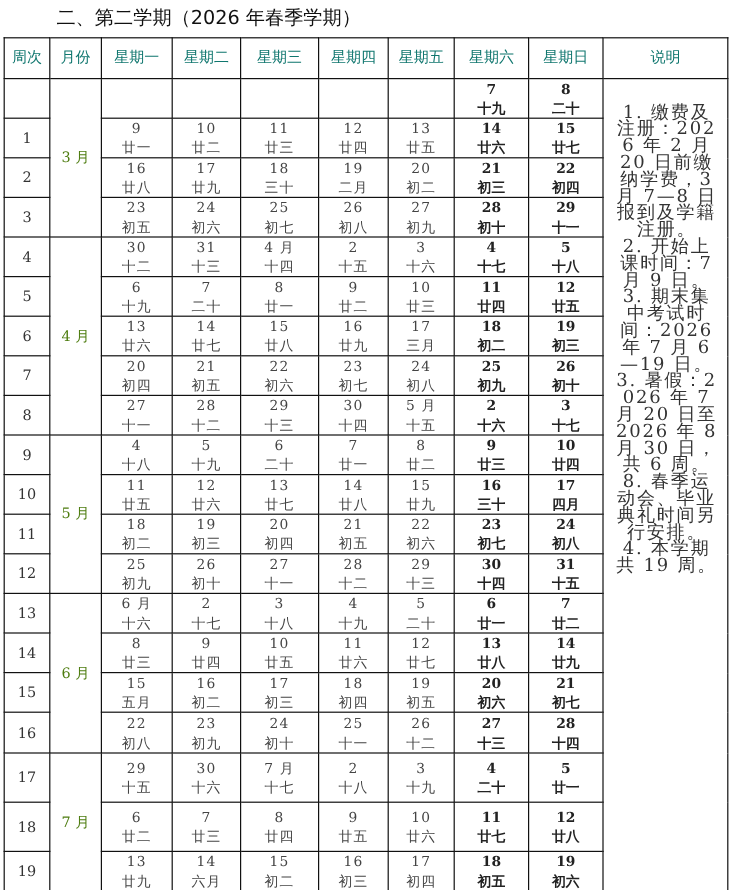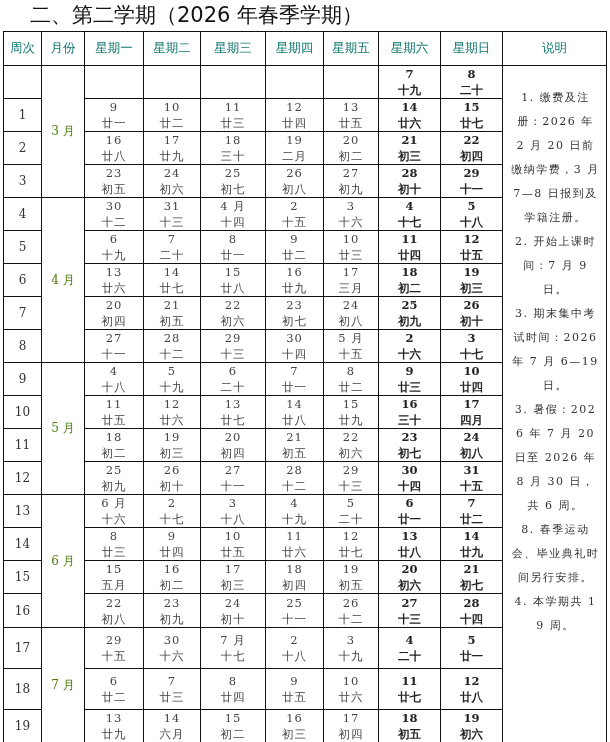--- a/index.html
+++ b/index.html
@@ -1,27 +1,27 @@
 <!DOCTYPE html>
 <html><head>
 <meta charset="utf-8">
 <style>
   html, body { margin:0; padding:0; background:#ffffff; }
   body { width:610px; height:742px; position:relative; overflow:hidden; font-family:"DejaVu Serif", serif; color:#111; }
-  .title { position:absolute; left:30px; top:2px; font-family:"DejaVu Sans", sans-serif; font-size:21px; line-height:26px; color:#111; white-space:nowrap; letter-spacing:0px; }
+  .title { position:absolute; left:47px; top:2px; font-family:"DejaVu Sans", sans-serif; font-size:16px; line-height:26px; color:#111; white-space:nowrap; letter-spacing:0px; }
   table.cal { position:absolute; left:3px; top:31px; border-collapse:collapse; table-layout:fixed; width:603px; }
   table.cal td, table.cal th { border:1.5px solid #111; padding:0; text-align:center; vertical-align:middle; }
   table.cal th { font-family:"DejaVu Sans", sans-serif; font-weight:normal; font-size:12.5px; height:33px; color:#0f766e; }
   .wk { font-size:12px; color:#333; }
   .mo { font-size:12px; color:#4d7c0f; }
   .day { font-size:11.5px; line-height:16px; color:#444; letter-spacing:1px; }
   .day.we { font-weight:bold; color:#222; letter-spacing:0; }
   .day .n { display:block; }
   .day .l { display:block; }
-  .notes { vertical-align:top !important; text-align:right; padding:20px 6px 0 8px !important; font-size:11px; line-height:24px; color:#333; letter-spacing:1.5px; word-break:break-all; }
+  .notes { vertical-align:top !important; text-align:right; padding:20px 6px 0 8px !important; font-size:15px; line-height:14px; color:#333; letter-spacing:1.5px; word-break:break-all; }
   .notes div { margin:0; }
 </style>
 </head>
 <body>
 
 <div class="title">二、第二学期（2026 年春季学期）</div>
 
 <table class="cal">
   <colgroup>
     <col style="width:38px">

